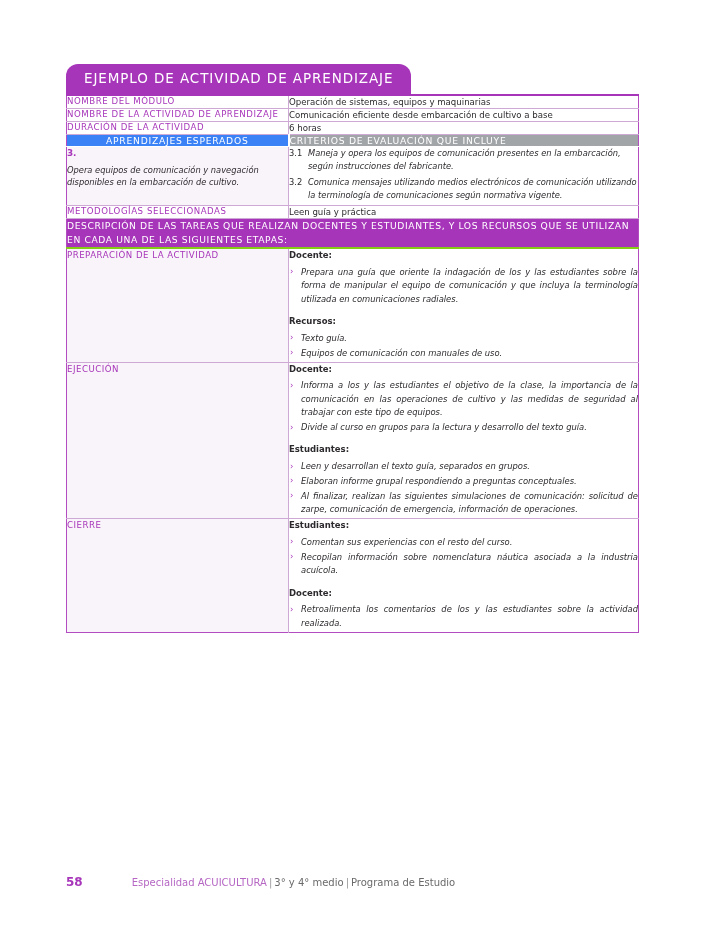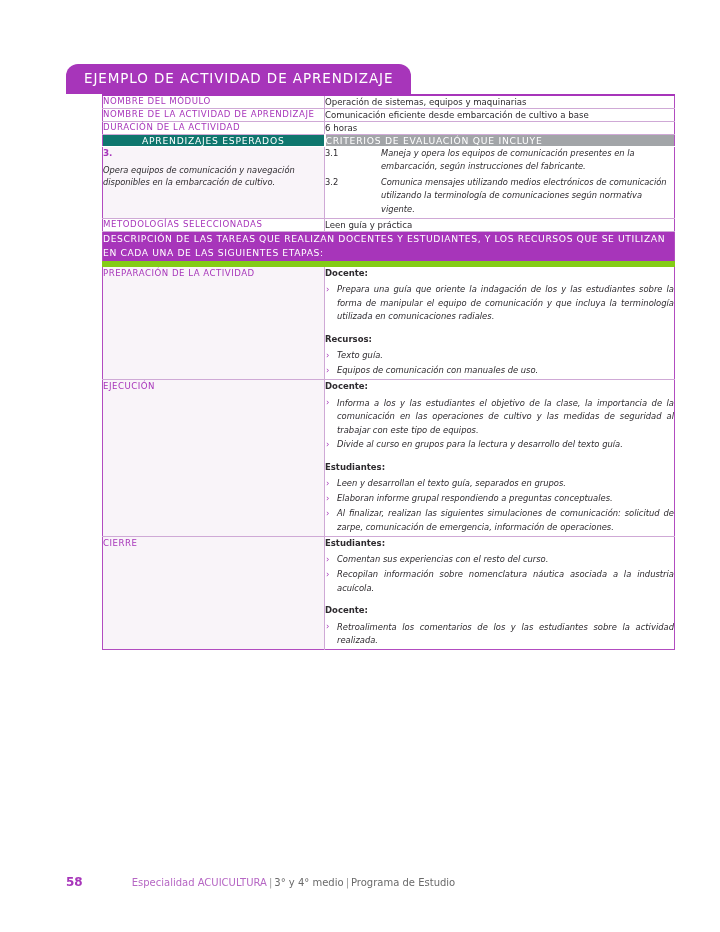--- a/index.html
+++ b/index.html
@@ -41,21 +41,20 @@
   }
 
   
   .act-table {
     border: 1px solid #b24cc0;
     border-top: 2px solid #a735ba;
     border-collapse: collapse;
     width: 572px;
     table-layout: fixed;
     background: #ffffff;
-    margin-left: 36px;
   }
   .act-table td {
     vertical-align: top;
     padding: 0;
   }
 
   
   .lbl-cell {
     width: 222px;
     border-right: 1px solid #cfa9d6;
@@ -70,21 +69,21 @@
   .val-cell {
     border-bottom: 1px solid #cfa9d6;
     color: #2d2a2e;
     font-size: 8.6px;
     padding: 7px 8px 7px 10px;
     line-height: 1.4;
   }
 
   
   .hdr-purple {
-    background: #0f766e;
+    background: #3b82f6;
     color: #ffffff;
     font-size: 9.2px;
     letter-spacing: 0.75px;
     text-align: center;
     padding: 9px 6px 9px 6px;
     border-bottom: 1px solid #ffffff;
     border-right: 2px solid #ffffff;
   }
   .hdr-gray {
     background: #a2a5a8;
@@ -119,37 +118,36 @@
     border-bottom: 1px solid #cfa9d6;
     padding: 9px 10px 12px 10px;
     font-size: 8.3px;
     color: #2d2a2e;
     line-height: 1.62;
   }
   .crit {
     display: flex;
     font-style: italic;
     margin-bottom: 2px;
-    gap: 37px;
   }
   .crit-no {
     flex: 0 0 19px;
     font-style: normal;
   }
   .crit-tx { flex: 1 1 auto; }
 
   
   .desc-band {
     background: #a735ba;
     color: #ffffff;
     font-size: 9.2px;
     letter-spacing: 0.6px;
     padding: 8px 12px 9px 9px;
     line-height: 1.55;
-    border-bottom: 6px solid #84cc16;
+    border-bottom: 2px solid #84cc16;
   }
 
   
   .stage-lbl {
     width: 112px;
     background: #f9f4f9;
     border-right: 1px solid #cfa9d6;
     border-bottom: 1px solid #cfa9d6;
     color: #a735ba;
     font-size: 8.6px;

